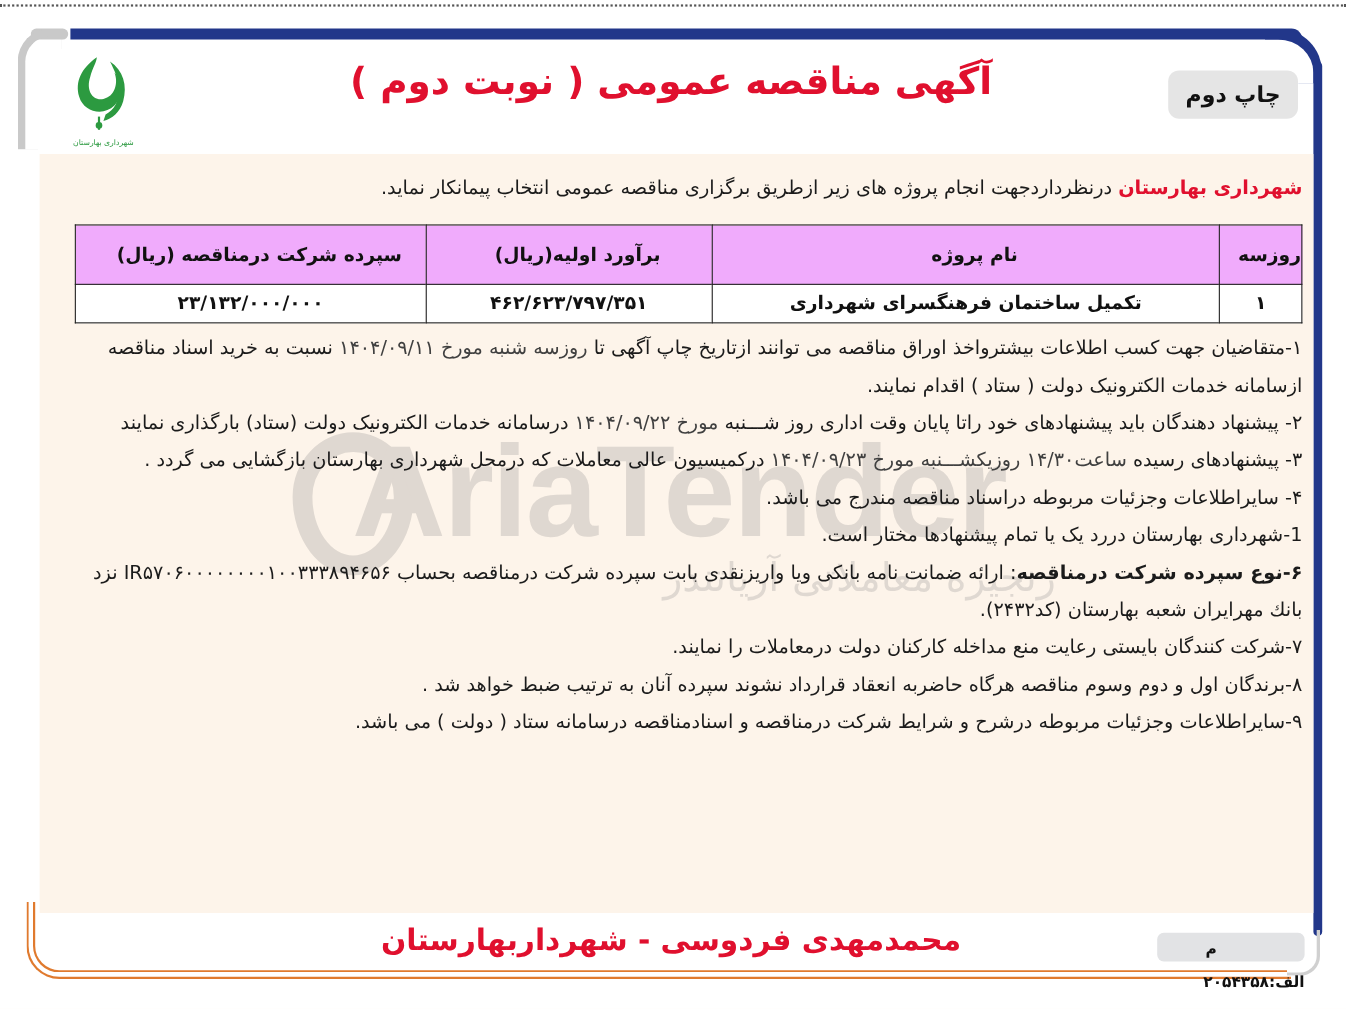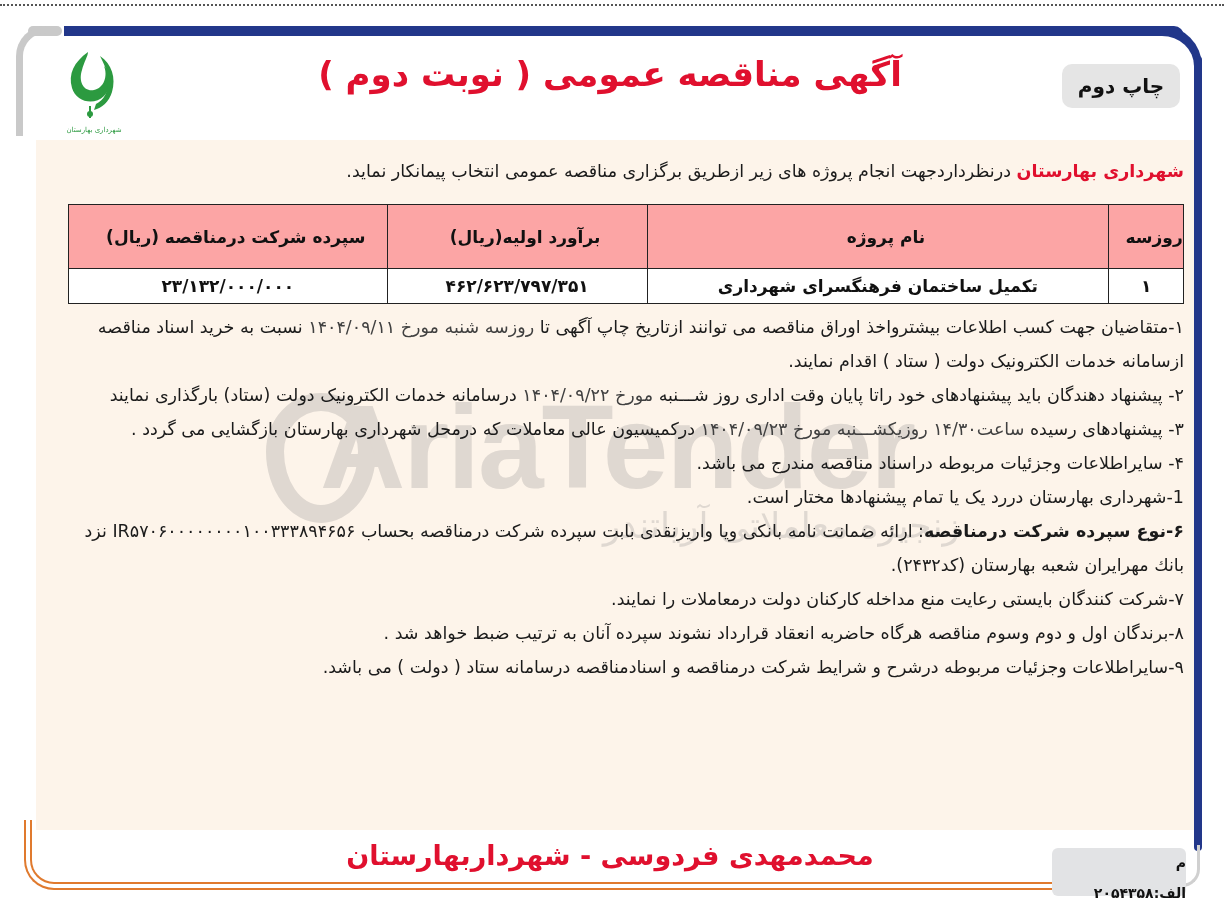--- a/index.html
+++ b/index.html
@@ -84,22 +84,22 @@
   .intro { padding-top: 4px; height: 40px; }
   .red { color: #404040; }
   .red-bold { color: #e0102e; font-weight: bold; }
   .bold { font-weight: bold; }
 
   table.tender {
     width: 1116px; margin-right: 0; border-collapse: collapse; margin-top: 14px; margin-bottom: 6px;
     direction: rtl;
   }
   table.tender th {
-    background: #fca5a5; border: 1.5px solid #222; font-weight: bold;
-    font-size: 17px; height: 64px; text-align: center; color: #111; padding-left: 16px;
+    background: #f0abfc; border: 1.5px solid #222; font-weight: bold;
+    font-size: 17px; height: 54px; text-align: center; color: #111; padding-left: 16px;
   }
   table.tender td {
     background: #ffffff; border: 1.5px solid #222; font-size: 17px; height: 30px;
     text-align: center; font-weight: bold; color: #111;
   }
   .c-row { width: 54px; }
   .c-name { width: 458px; }
   .c-est { width: 258px; }
   .c-dep { width: 316px; }
 
@@ -121,22 +121,22 @@
     position: absolute; left: 6px; top: 18px; width: 110px; height: 130px;
     border: 18px solid #c8c2bd; border-radius: 50% 50% 50% 50% / 45% 45% 55% 55%;
   }
 
   
   .footer-sign {
     position: absolute; left: 300px; top: 840px; width: 620px; text-align: center;
     direction: rtl; font-weight: bold; font-size: 27px; color: #e0102e;
   }
   .footer-code {
-    position: absolute; left: 1052px; top: 848px; width: 134px; height: 48px;
-    background: #e2e3e5; border-radius: 6px; direction: rtl; text-align: right;
+    position: absolute; left: 1052px; top: 848px; width: 134px; height: 26px;
+    background: #e2e3e5; border-radius: 6px; direction: rtl; text-align: left;
     font-weight: bold; font-size: 14px; line-height: 30px; color: #111; padding-left: 44px;
   }
 </style>
 </head>
 <body>
 
 <div class="dotted-top"></div>
 
 <div class="gray-tab"></div>
 <div class="gray-left"></div>

